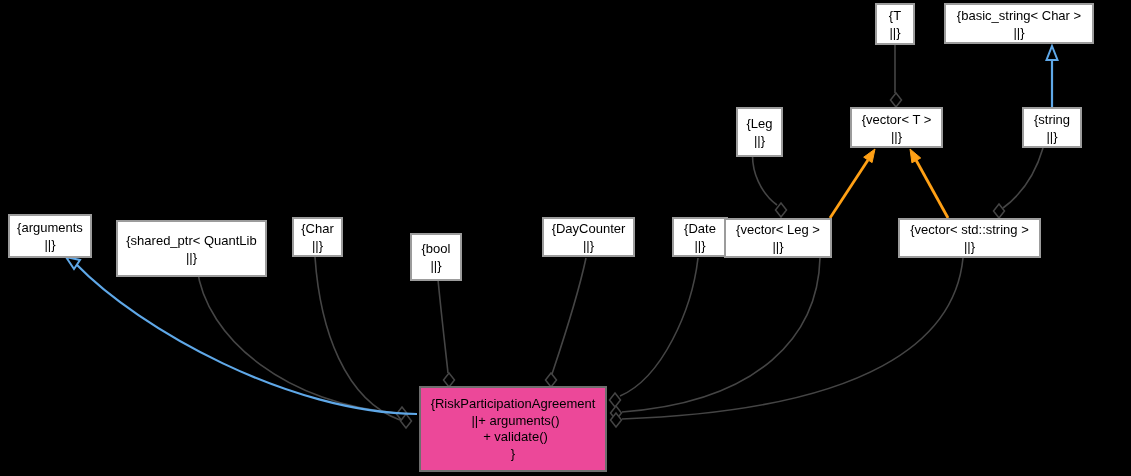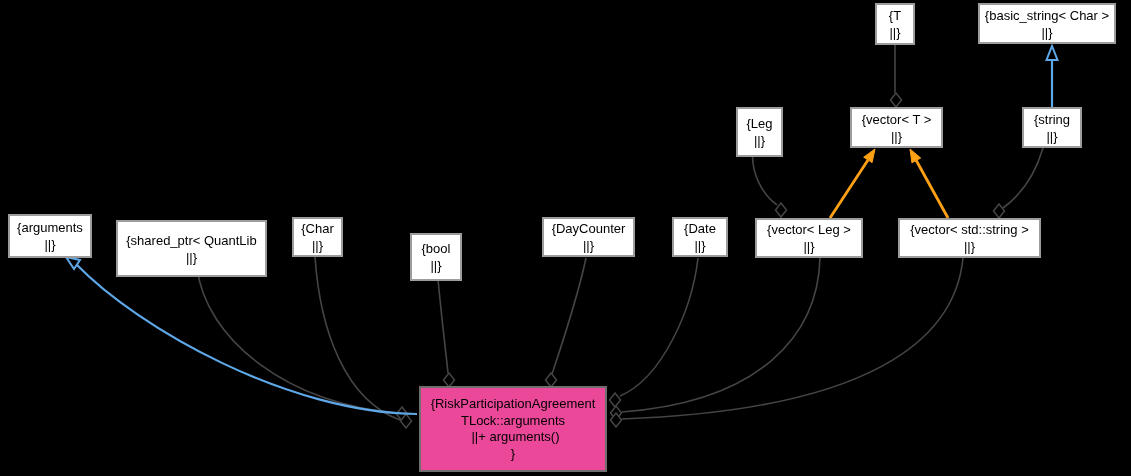--- a/index.html
+++ b/index.html
@@ -103,21 +103,21 @@
   <div class="node" style="left:542px;top:217px;width:93px;height:40px">
     <div class="nl">{DayCounter</div>
     <div class="nl">||}</div>
   </div>
 
   <div class="node" style="left:672px;top:217px;width:56px;height:40px">
     <div class="nl">{Date</div>
     <div class="nl">||}</div>
   </div>
 
-  <div class="node" style="left:755px;top:218px;width:108px;height:40px">
+  <div class="node" style="left:724px;top:218px;width:108px;height:40px">
     <div class="nl">{vector&lt; Leg &gt;</div>
     <div class="nl">||}</div>
   </div>
 
   <div class="node" style="left:898px;top:218px;width:143px;height:40px">
     <div class="nl">{vector&lt; std::string &gt;</div>
     <div class="nl">||}</div>
   </div>
 
   <div class="node" style="left:736px;top:107px;width:47px;height:50px">
@@ -133,25 +133,25 @@
   <div class="node" style="left:1022px;top:107px;width:60px;height:41px">
     <div class="nl">{string</div>
     <div class="nl">||}</div>
   </div>
 
   <div class="node" style="left:875px;top:3px;width:40px;height:42px">
     <div class="nl">{T</div>
     <div class="nl">||}</div>
   </div>
 
-  <div class="node" style="left:978px;top:3px;width:138px;height:41px">
+  <div class="node" style="left:944px;top:3px;width:150px;height:41px">
     <div class="nl">{basic_string&lt; Char &gt;</div>
     <div class="nl">||}</div>
   </div>
 
   <div class="node main" style="left:419px;top:386px;width:188px;height:86px">
     <div class="nl">{RiskParticipationAgreement</div>
-    <div class="nl">TLock::arguments</div>
     <div class="nl ta-l">||+ arguments()</div>
+    <div class="nl ta-l">+ validate()</div>
     <div class="nl">}</div>
   </div>
 
 </div>
 
 </body></html>

